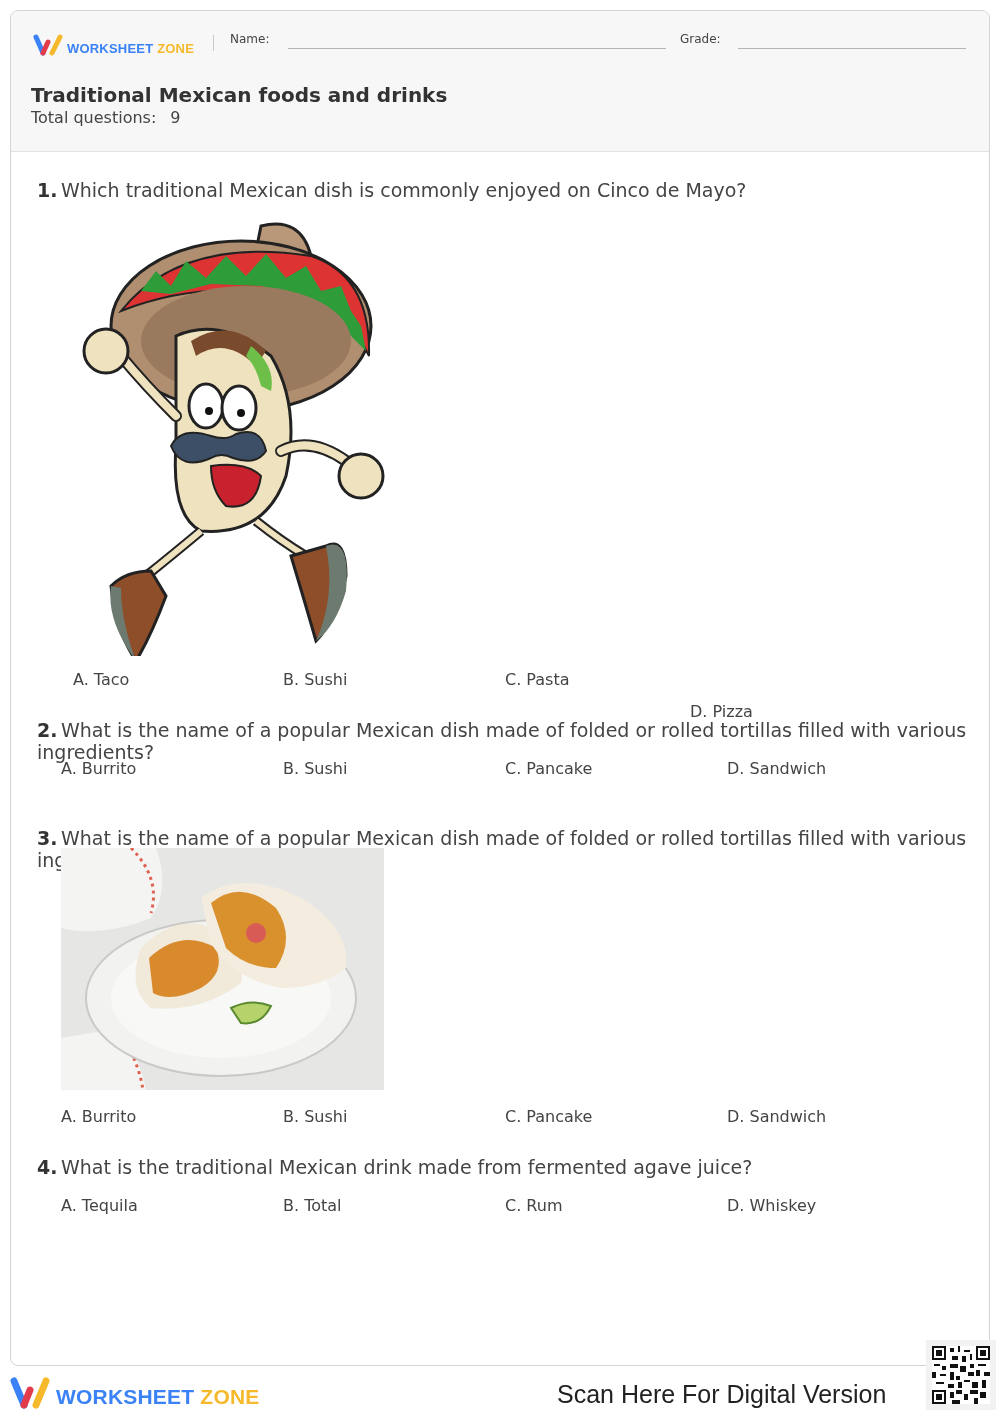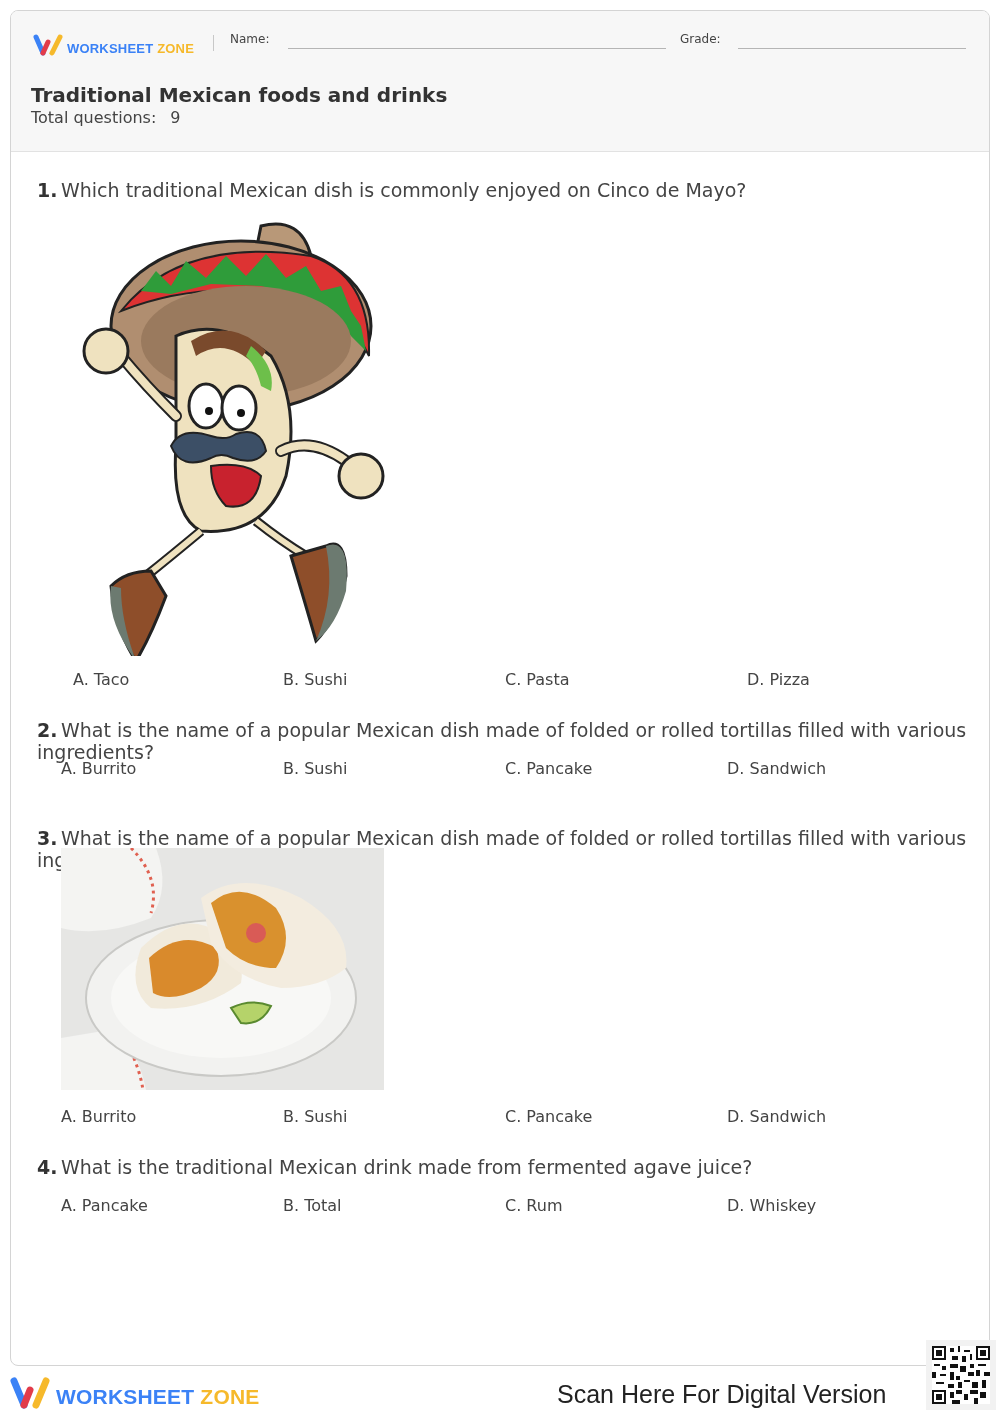--- a/index.html
+++ b/index.html
@@ -108,21 +108,21 @@
       <path d="M50 370 Q65 355 90 355 L105 380 Q90 420 75 445 Q55 415 50 370 Z" fill="#8e4e2a" stroke="#222" stroke-width="3"></path>
       <path d="M230 340 L265 330 Q285 320 285 360 Q275 405 255 425 Q245 390 230 340 Z" fill="#8e4e2a" stroke="#222" stroke-width="3"></path>
       <path d="M265 330 Q290 320 285 375 Q275 410 255 425 Q275 380 265 330 Z" fill="#6c7a70"></path>
       <path d="M50 370 Q45 405 75 445 Q60 405 60 372 Z" fill="#6c7a70"></path>
     </svg>
   </div>
   <div class="opts" style="top:659px;">
     <span style="left:12px;">A. Taco</span>
     <span style="left:222px;">B. Sushi</span>
     <span style="left:444px;">C. Pasta</span>
-    <span style="left:686px;">D. Pizza</span>
+    <span style="left:629px;margin-top:32px;">D. Pizza</span>
   </div>
 
   <div class="q" style="top:708px;">
     <span class="qnum">2.</span><span>What is the name of a popular Mexican dish made of folded or rolled tortillas filled with various ingredients?</span>
   </div>
   <div class="opts" style="top:748px;">
     <span style="left:0;">A. Burrito</span>
     <span style="left:222px;">B. Sushi</span>
     <span style="left:444px;">C. Pancake</span>
     <span style="left:666px;">D. Sandwich</span>
@@ -152,21 +152,21 @@
     <span style="left:0;">A. Burrito</span>
     <span style="left:222px;">B. Sushi</span>
     <span style="left:444px;">C. Pancake</span>
     <span style="left:666px;">D. Sandwich</span>
   </div>
 
   <div class="q" style="top:1145px;">
     <span class="qnum">4.</span><span>What is the traditional Mexican drink made from fermented agave juice?</span>
   </div>
   <div class="opts" style="top:1185px;">
-    <span style="left:0;">A. Pancake</span>
+    <span style="left:0;">A. Tequila</span>
     <span style="left:222px;">B. Total</span>
     <span style="left:444px;">C. Rum</span>
     <span style="left:666px;">D. Whiskey</span>
   </div>
 </div>
 
 <div class="logo footer-logo">
   <svg width="40" height="32" viewBox="0 0 40 32">
     <path d="M4 4 L14 28" stroke="#3b82f6" stroke-width="7" stroke-linecap="round"></path>
     <path d="M14 28 L20 13" stroke="#e23b4a" stroke-width="7" stroke-linecap="round"></path>

